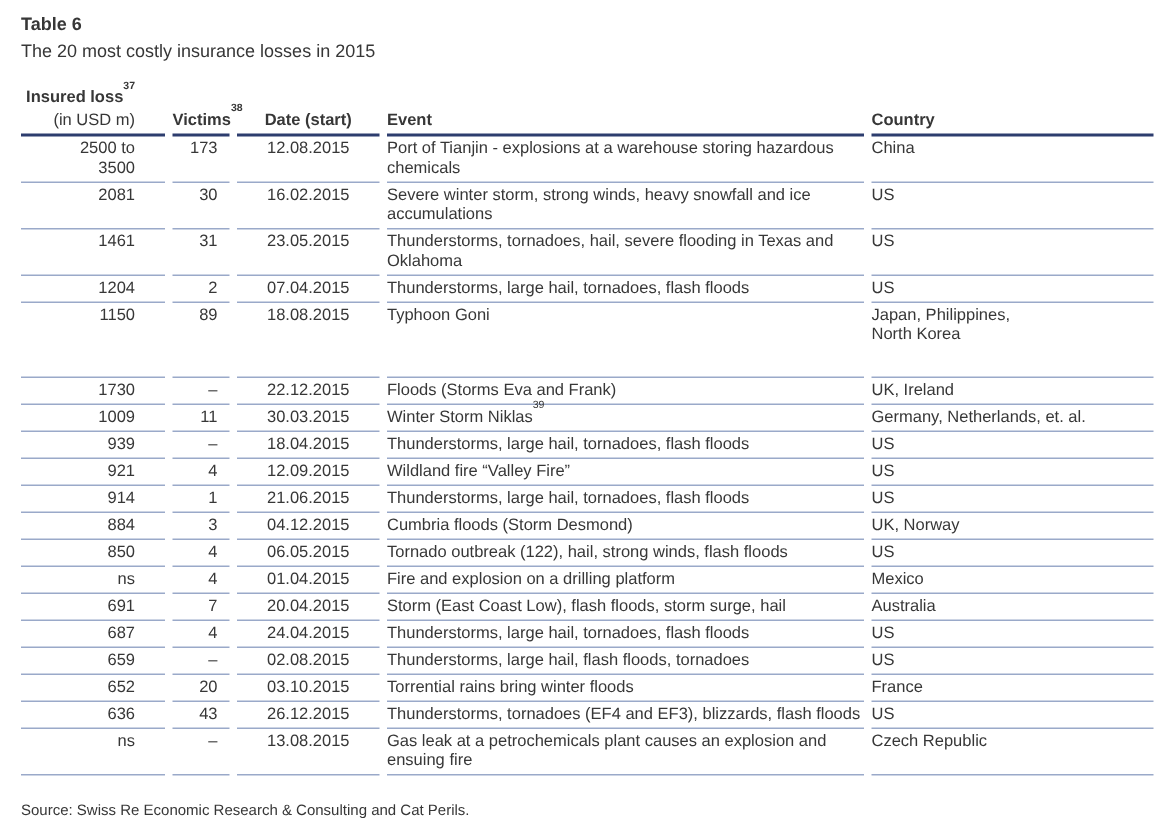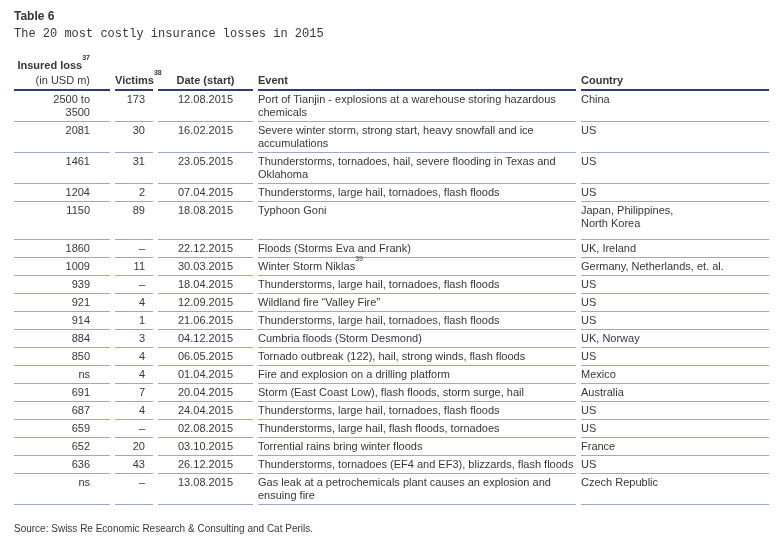--- a/index.html
+++ b/index.html
@@ -19,21 +19,20 @@
   }
   .title {
     font-size: 12px;
     font-weight: bold;
     line-height: 15px;
   }
   .subtitle {
     font-size: 12px;
     line-height: 15px;
     margin-top: 3px;
-    font-family: Liberation Mono, monospace;
   }
   table.losses {
     border-collapse: separate;
     border-spacing: 5px 0;
     margin-left: -5px;
     margin-top: 15px;
     table-layout: fixed;
     width: 765px;
   }
   th, td {
@@ -60,21 +59,21 @@
     font-weight: normal;
   }
   tbody td {
     border-bottom: 1px solid #9aa9c9;
   }
   .col-loss   { text-align: right; padding-right: 20px; white-space: pre-line; }
   .col-victims{ text-align: right; padding-right: 8px; white-space: nowrap; }
   .col-date   { white-space: nowrap; text-align: center; }
   .col-event  { }
   .col-country{ white-space: pre-line; }
-  tr.tall td  { padding-bottom: 9px; }
+  tr.tall td  { padding-bottom: 21px; }
   sup {
     font-size: 7px;
     line-height: 0;
     vertical-align: top;
     position: relative;
     top: -1px;
   }
   .source {
     font-size: 10px;
     line-height: 13px;
@@ -119,21 +118,21 @@
 3500</td>
           <td class="col-victims">173</td>
           <td class="col-date">12.08.2015</td>
           <td class="col-event">Port of Tianjin - explosions at a warehouse storing hazardous chemicals</td>
           <td class="col-country">China</td>
         </tr>
         <tr>
           <td class="col-loss">2081</td>
           <td class="col-victims">30</td>
           <td class="col-date">16.02.2015</td>
-          <td class="col-event">Severe winter storm, strong start, heavy snowfall and ice accumulations</td>
+          <td class="col-event">Severe winter storm, strong winds, heavy snowfall and ice accumulations</td>
           <td class="col-country">US</td>
         </tr>
         <tr>
           <td class="col-loss">1461</td>
           <td class="col-victims">31</td>
           <td class="col-date">23.05.2015</td>
           <td class="col-event">Thunderstorms, tornadoes, hail, severe flooding in Texas and Oklahoma</td>
           <td class="col-country">US</td>
         </tr>
         <tr>
@@ -145,21 +144,21 @@
         </tr>
         <tr class="tall">
           <td class="col-loss">1150</td>
           <td class="col-victims">89</td>
           <td class="col-date">18.08.2015</td>
           <td class="col-event">Typhoon Goni</td>
           <td class="col-country">Japan, Philippines,
 North Korea</td>
         </tr>
         <tr>
-          <td class="col-loss">1860</td>
+          <td class="col-loss">1730</td>
           <td class="col-victims">–</td>
           <td class="col-date">22.12.2015</td>
           <td class="col-event">Floods (Storms Eva and Frank)</td>
           <td class="col-country">UK, Ireland</td>
         </tr>
         <tr>
           <td class="col-loss">1009</td>
           <td class="col-victims">11</td>
           <td class="col-date">30.03.2015</td>
           <td class="col-event">Winter Storm Niklas<sup>39</sup></td>

